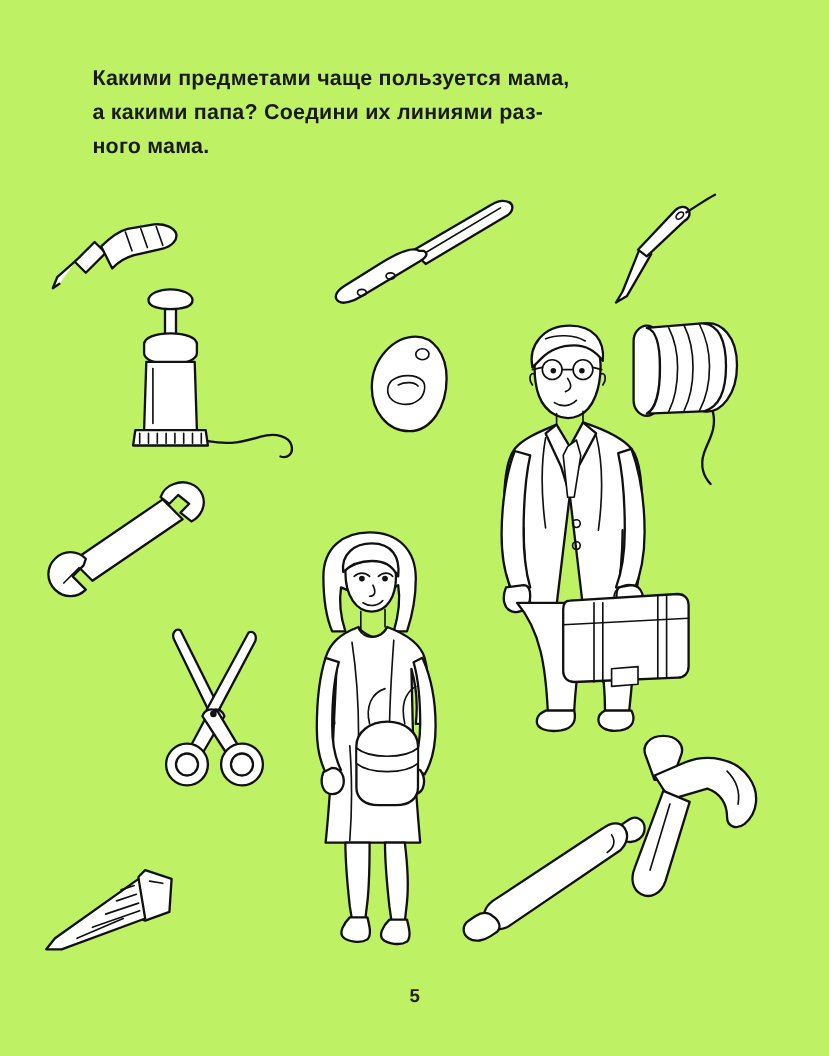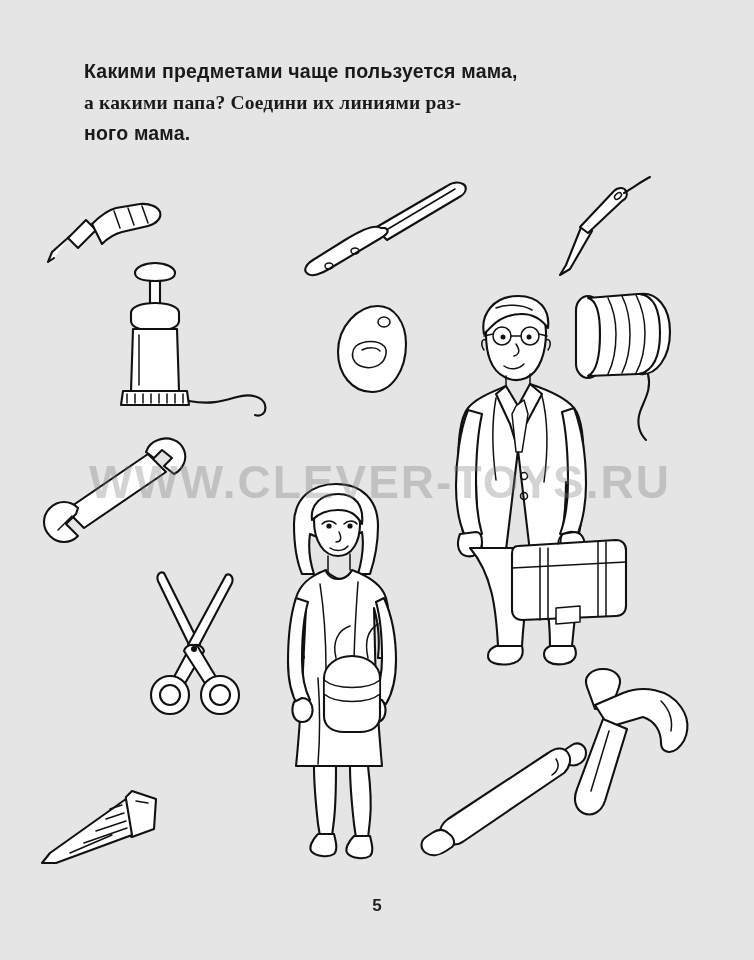--- a/index.html
+++ b/index.html
@@ -10,42 +10,41 @@
   body {
     width: 754px;
     height: 960px;
     position: relative;
     font-family: "Liberation Sans", sans-serif;
     overflow: hidden;
   }
   .page {
     position: absolute;
     inset: 0;
-    background: #e5e5e5;
+    background: #bef264;
   }
   .instruction {
     position: absolute;
     left: 84px;
     top: 56px;
     width: 600px;
     font-size: 19.5px;
     line-height: 31px;
     color: #1a1a1a;
     font-weight: 600;
     letter-spacing: 0.2px;
   }
   .instruction .line {
     display: block;
     white-space: nowrap;
   }
   .instruction .line.justify {
     display: flex;
     justify-content: space-between;
     width: 525px;
-    font-family: Liberation Serif, serif;
   }
   .page-number {
     position: absolute;
     left: 0;
     right: 0;
     top: 896px;
     text-align: center;
     font-size: 17px;
     color: #222;
     font-weight: 600;
@@ -302,17 +301,16 @@
         <path class="ink-fill" d="M56 286 C56 306 58 326 60 344 L62 356 L74 356 L76 340 C78 322 78 304 78 286 Z"></path>
         <path class="ink-fill" d="M92 286 C92 306 94 326 96 344 L98 358 L110 358 L112 340 C114 320 112 302 110 286 Z"></path>
 
         <path class="ink-fill" d="M60 354 L76 354 C78 362 80 370 76 374 C70 378 58 376 54 372 C50 368 54 360 60 354 Z"></path>
         <path class="ink-fill" d="M96 356 L112 356 C114 364 116 372 112 376 C106 380 94 378 90 374 C86 370 90 362 96 356 Z"></path>
       </svg>
     </div>
 
   </div>
 
-  <div class="watermark">WWW.CLEVER-TOYS.RU</div>
 
   <div class="page-number">5</div>
 
 </div>
 
 </body></html>

